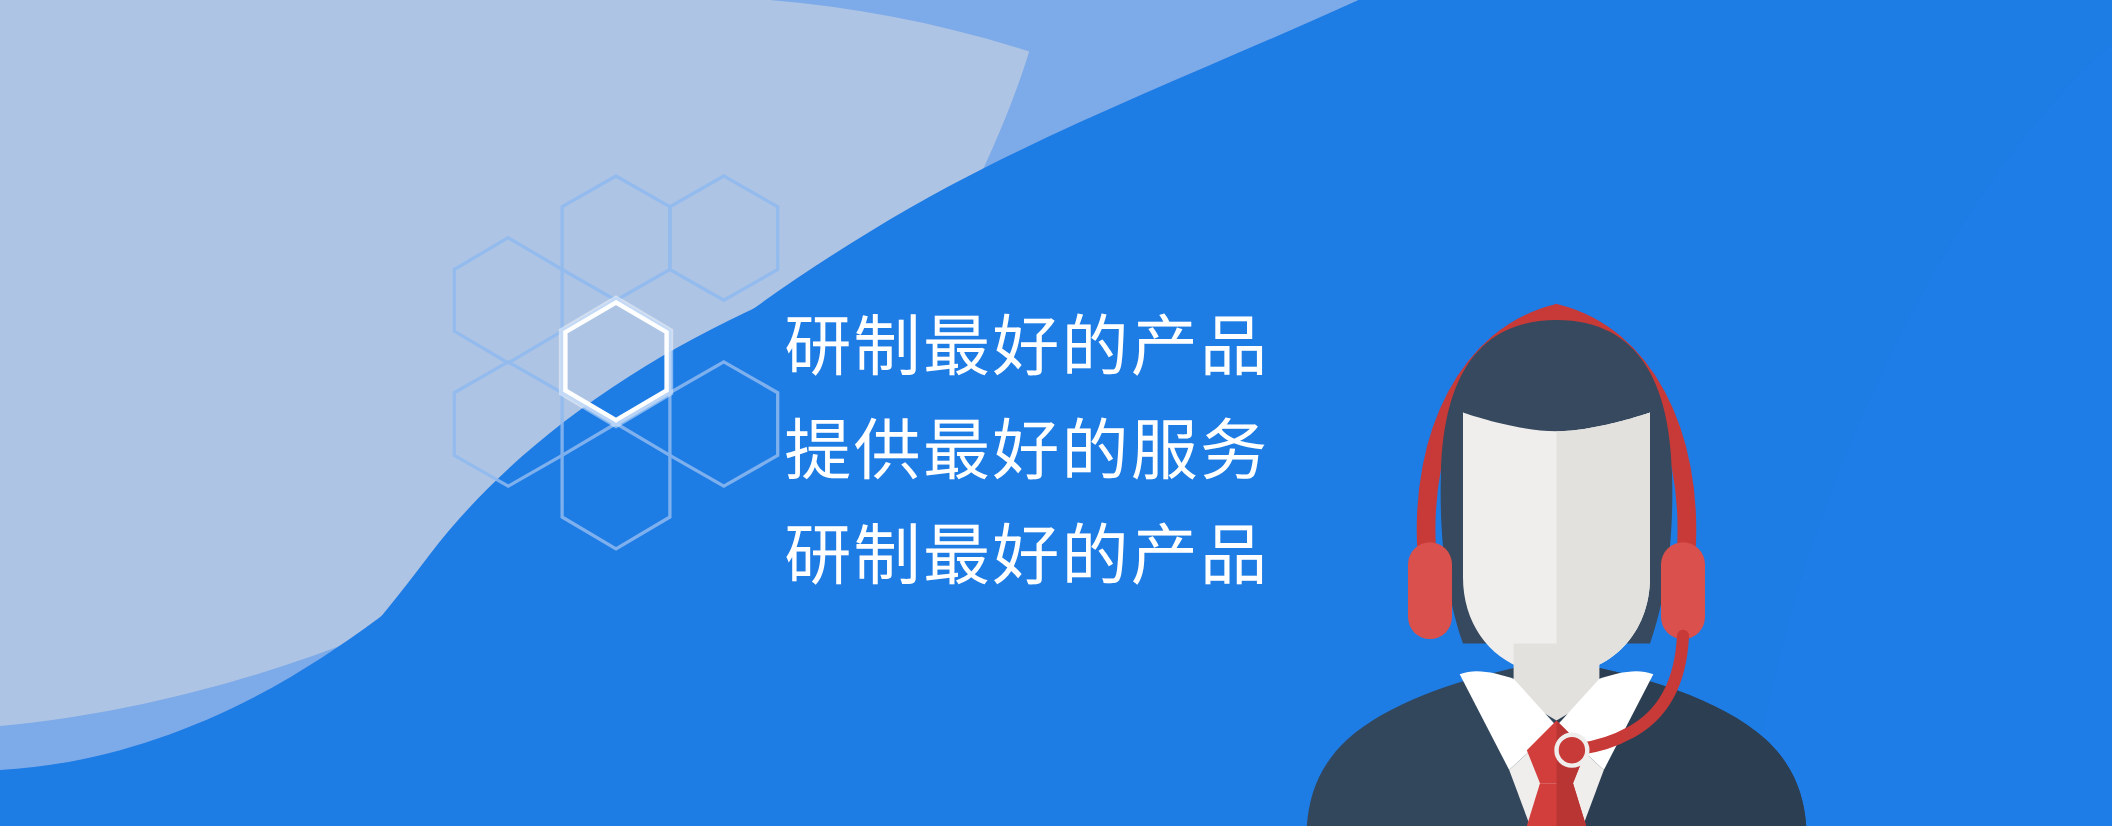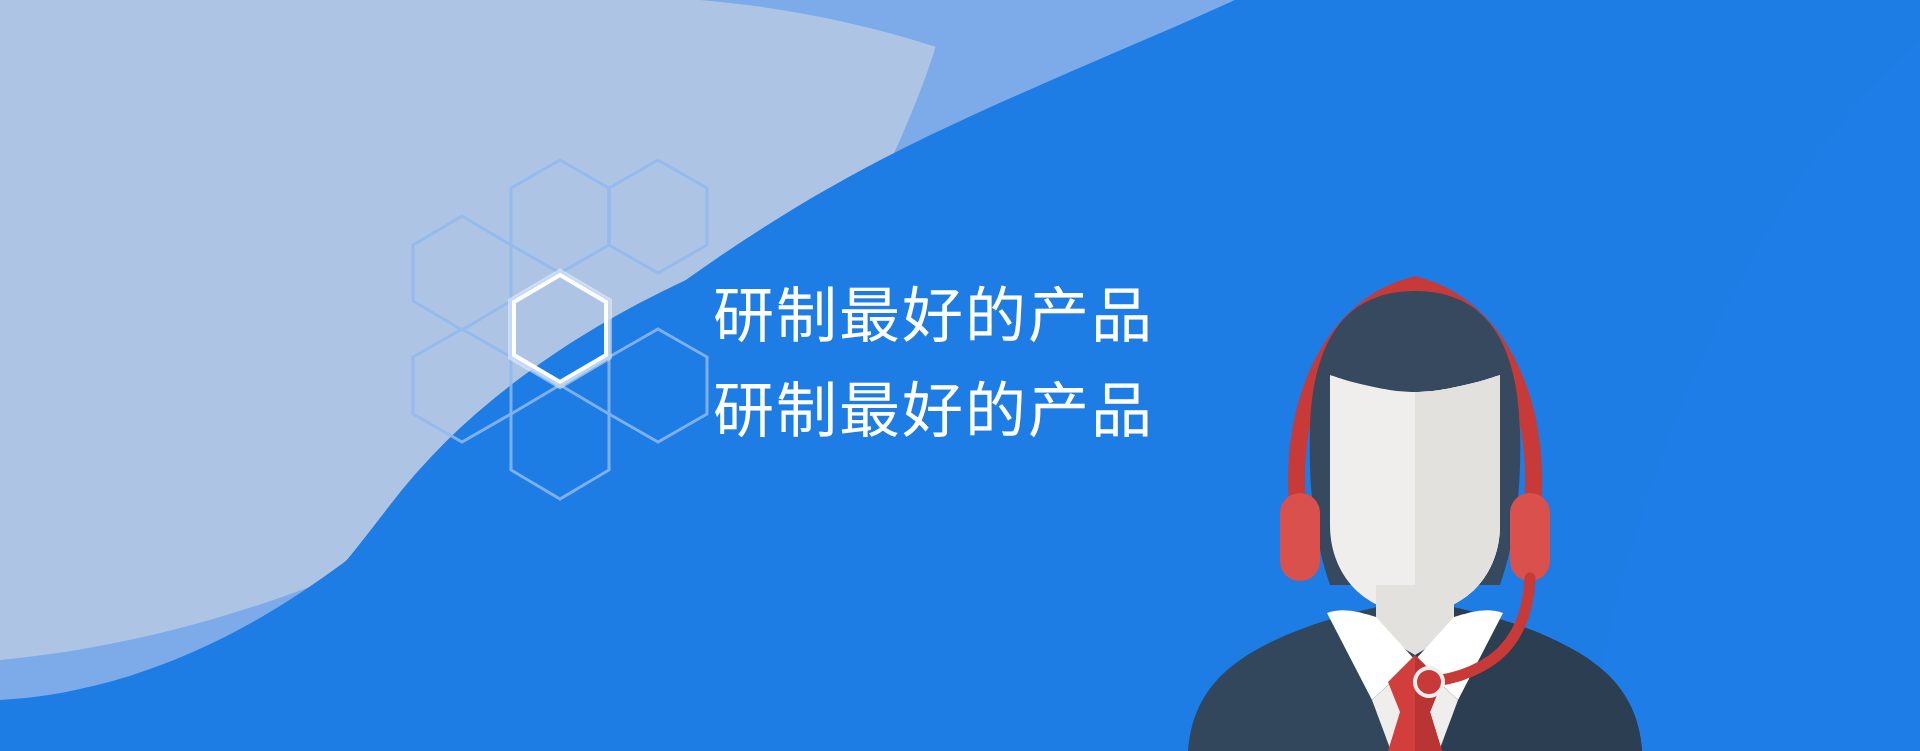--- a/index.html
+++ b/index.html
@@ -120,20 +120,21 @@
       <polygon points="560,272 609,301 609,357 560,386 511,357 511,301"></polygon>
       <polygon points="658,329 707,357 707,414 658,442 609,414 609,357"></polygon>
     </g>
 
     <polygon points="560,272 609,301 609,357 560,386 511,357 511,301" fill="none" stroke="#FFFFFF" stroke-width="6" opacity="0.45"></polygon>
     <polygon points="560,275 606,302 606,355 560,382 514,355 514,302" fill="none" stroke="#FFFFFF" stroke-width="4"></polygon>
   </svg>
 
   <div id="headline">
     <div class="headline-line">研制最好的产品</div>
+    <div class="headline-line">提供最好的服务</div>
     <div class="headline-line">研制最好的产品</div>
   </div>
 
   <svg id="agent-layer" viewBox="0 0 1920 751" preserveAspectRatio="none">
 
     <path fill="#33475C" d="M 1415,600
              C 1340,612 1265,636 1225,672
              C 1200,695 1190,722 1188,751
              L 1642,751
              C 1640,722 1630,695 1605,672

